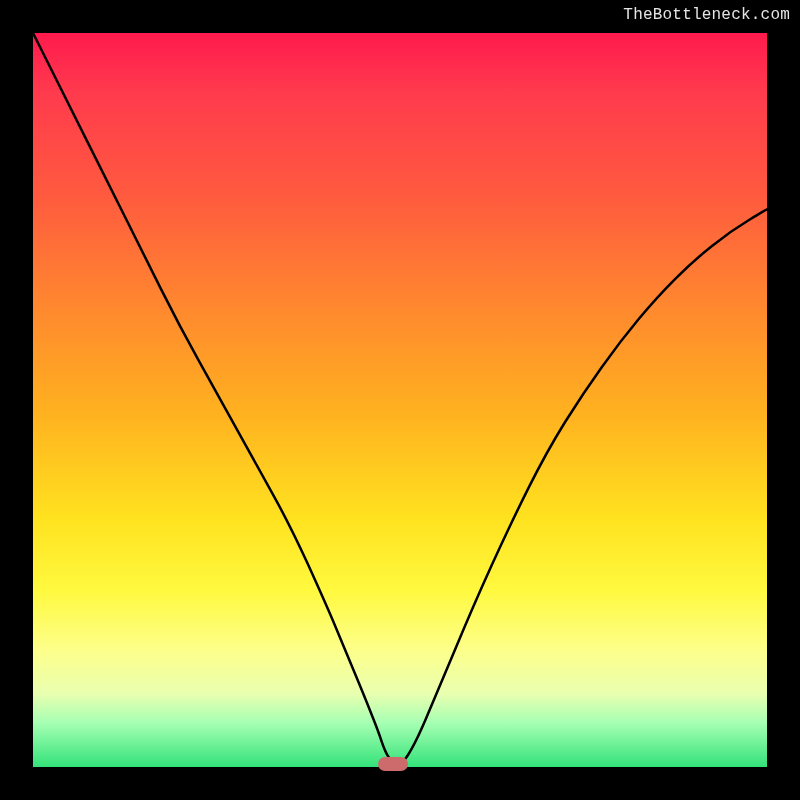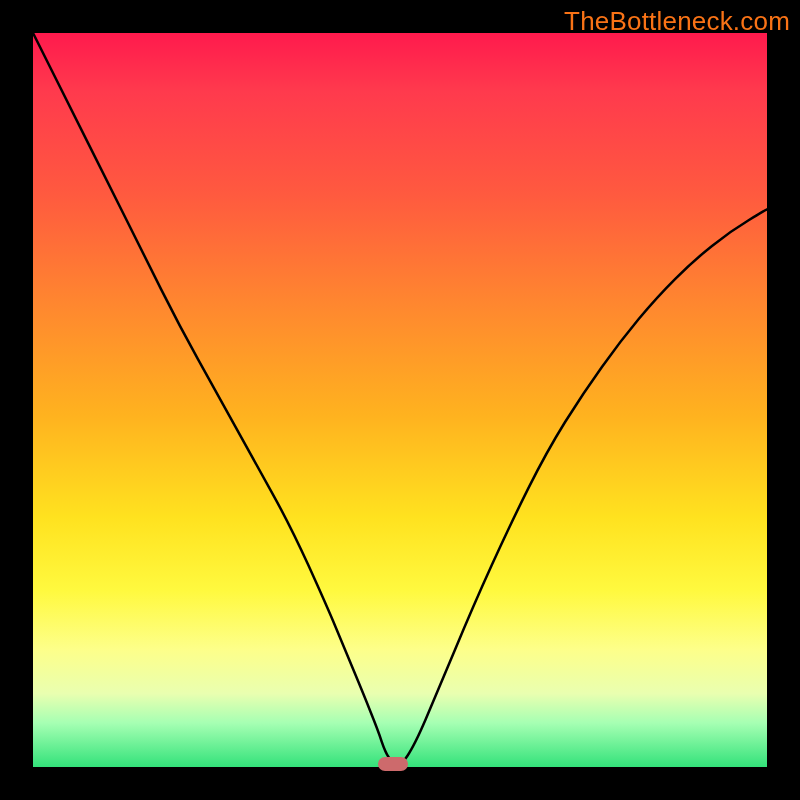--- a/index.html
+++ b/index.html
@@ -34,24 +34,24 @@
       #fdff8a 84%,
       #e9ffb0 90%,
       #a6ffb3 94%,
       #33e27a 100%
     );
   }
   .watermark {
     position: absolute;
     top: 6px;
     right: 10px;
-    font-size: 26px;
+    font-size: 16px;
     font-weight: 500;
-    color: #f97316;
-    font-family: Liberation Sans, sans-serif;
+    color: #e5e5e5;
+    font-family: Liberation Mono, monospace;
     letter-spacing: 0.2px;
   }
   .curve-svg {
     position: absolute;
     left: 0;
     top: 0;
     width: 734px;
     height: 734px;
   }
   .marker {

